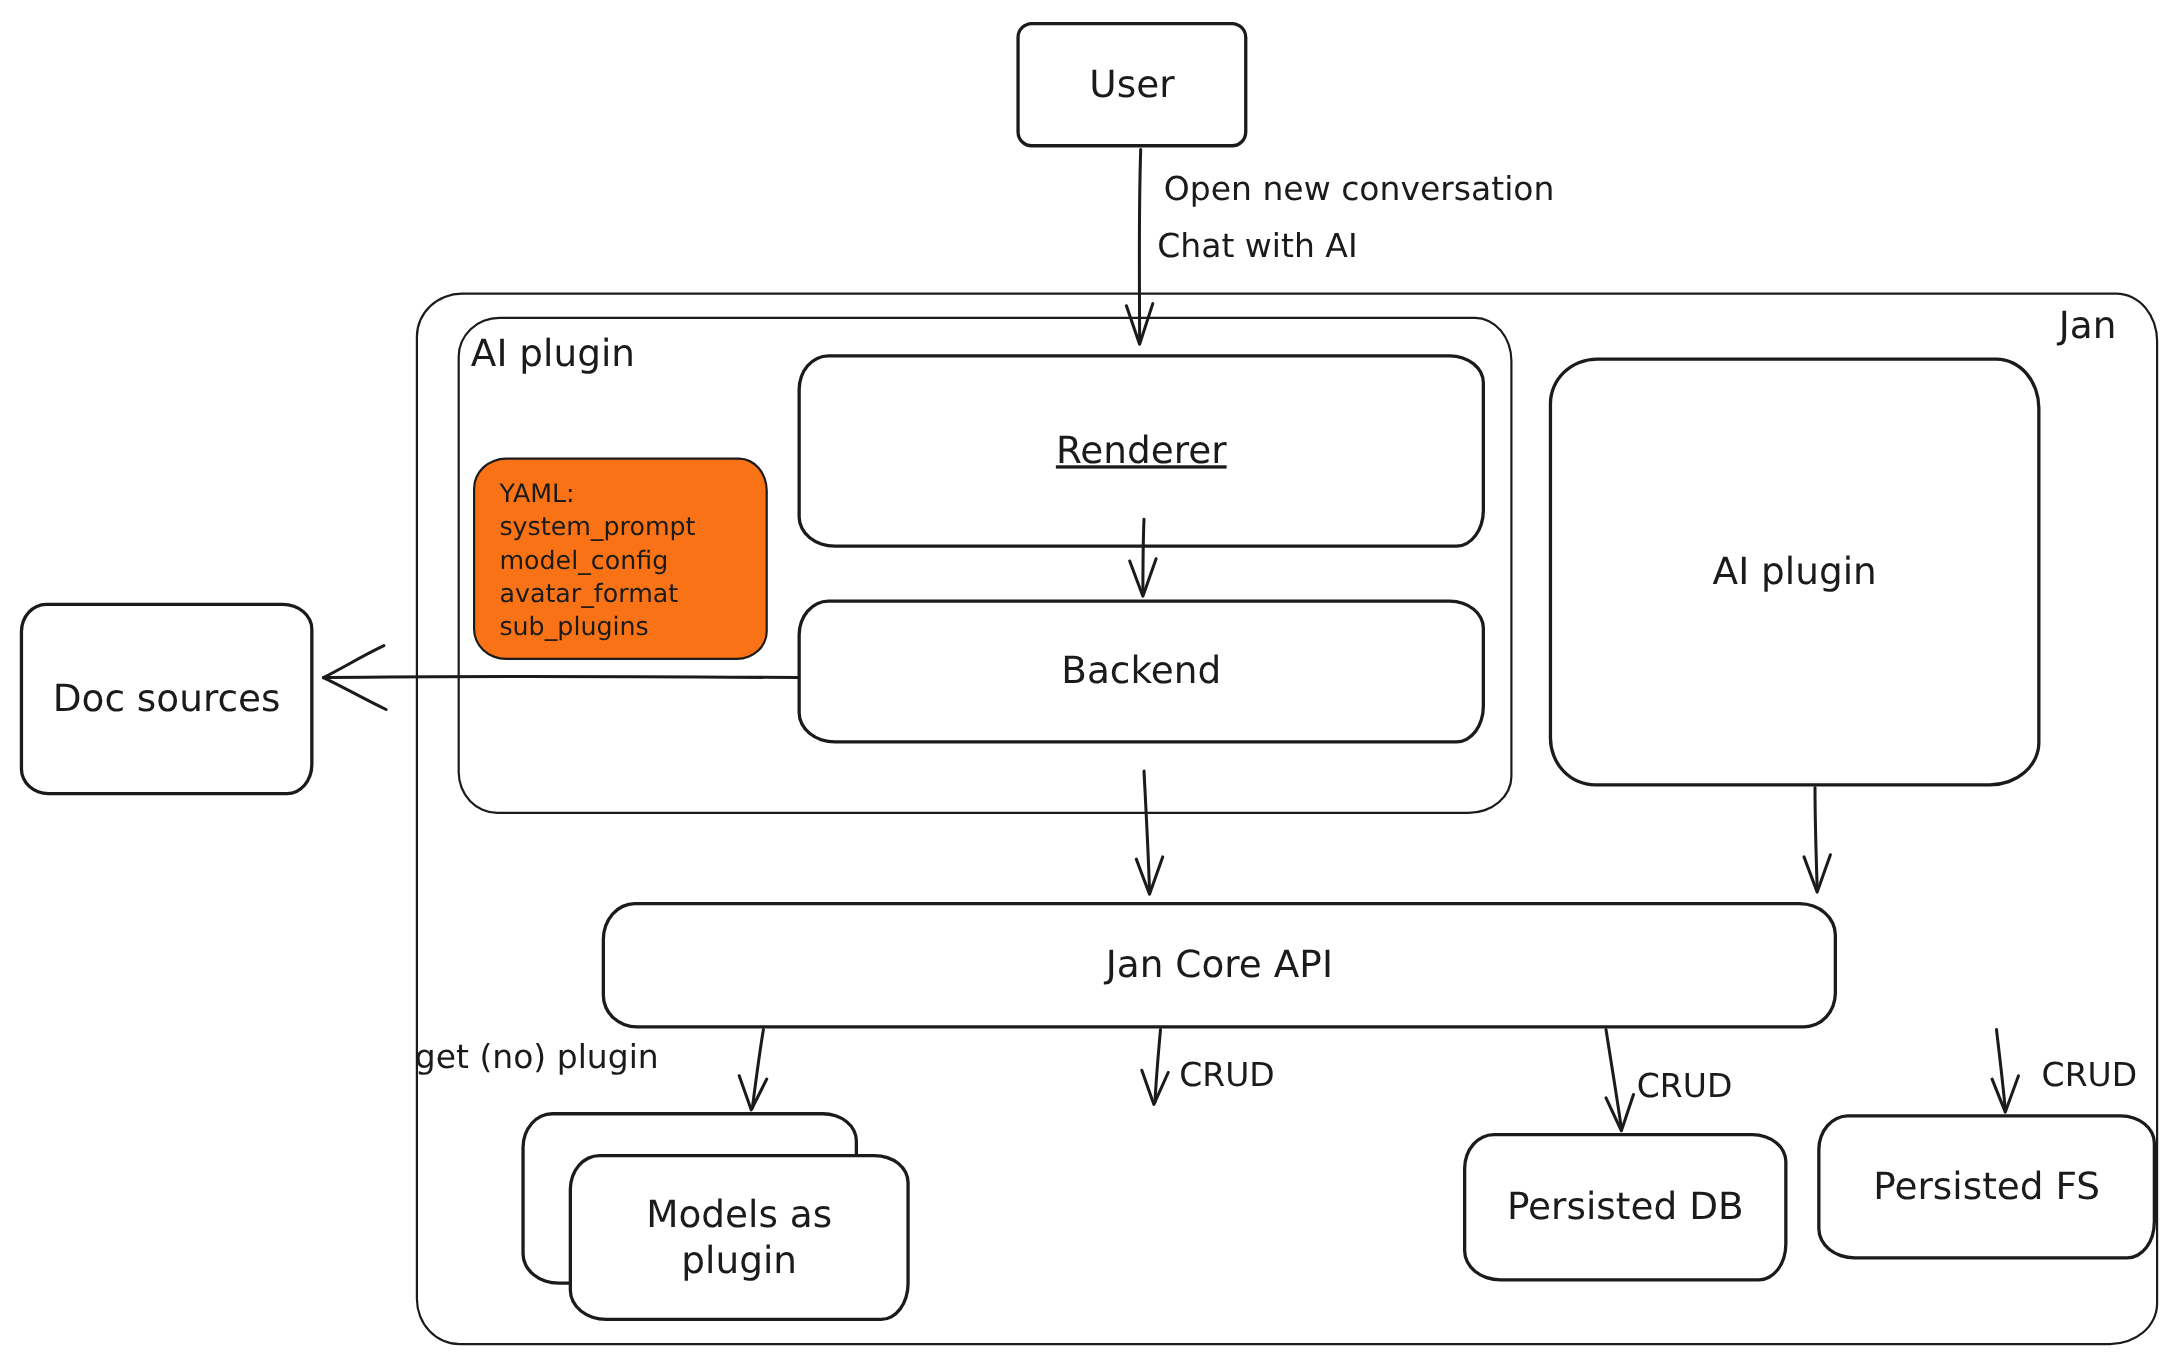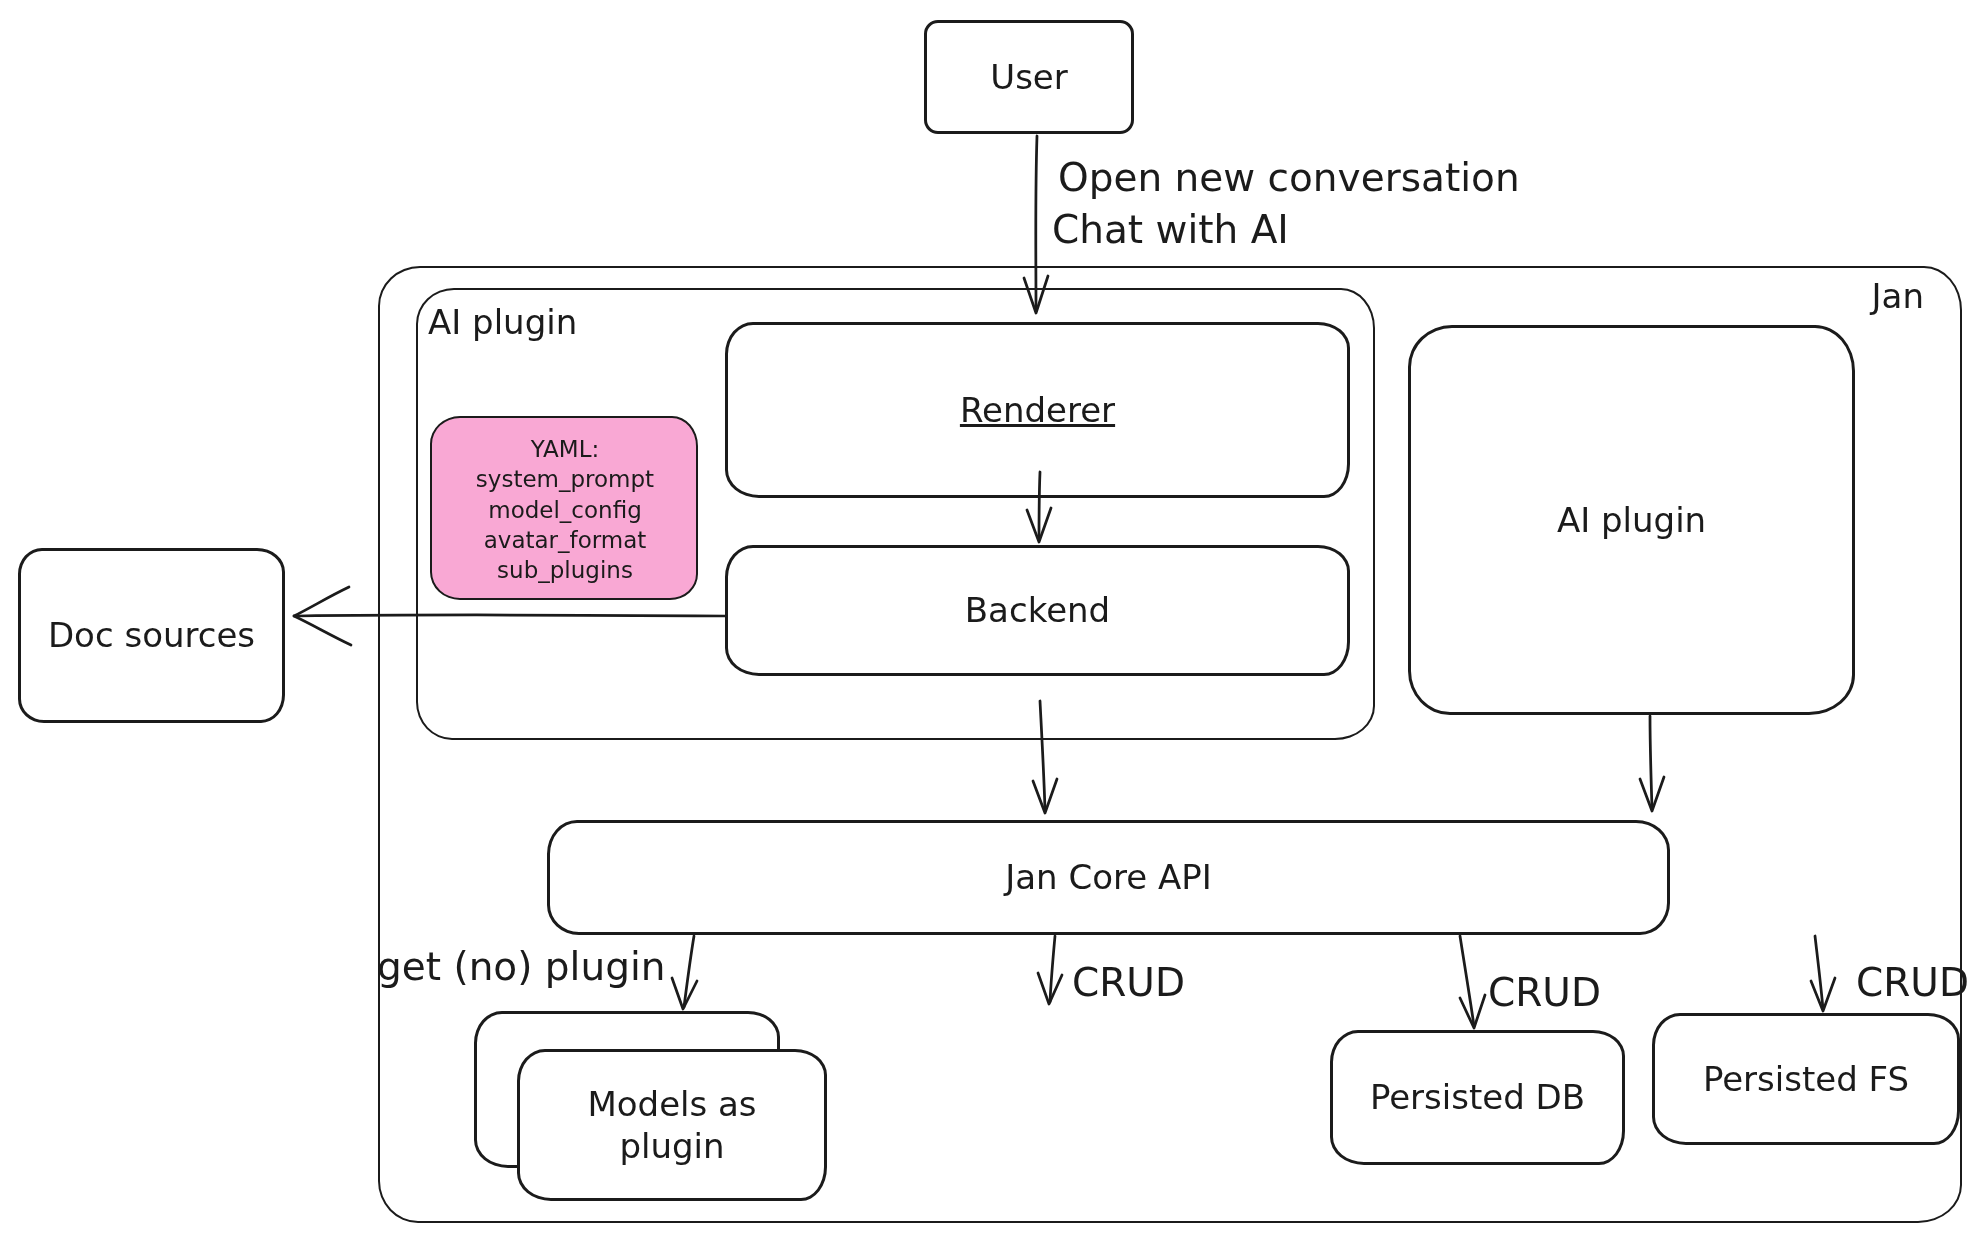--- a/index.html
+++ b/index.html
@@ -36,33 +36,32 @@
     box-sizing: border-box;
     border-radius: 42px 38px 44px 40px / 40px 44px 38px 42px;
   }
   .corner-label {
     position: absolute;
     font-size: 34px;
     white-space: nowrap;
   }
   .edge-label {
     position: absolute;
-    font-size: 39px;
+    font-size: 30px;
     white-space: nowrap;
   }
   .note {
     position: absolute;
     border: 2.5px solid #1b1b1b;
-    background: #f9a8d4;
+    background: #f97316;
     box-sizing: border-box;
     border-radius: 30px 26px 28px 30px / 28px 30px 26px 28px;
     padding: 16px 20px 10px 22px;
     font-size: 23px;
     line-height: 1.32;
-    text-align: center;
   }
   svg.arrows {
     position: absolute;
     left: 0;
     top: 0;
     pointer-events: none;
   }
   svg.arrows path {
     fill: none;
     stroke: #1b1b1b;

